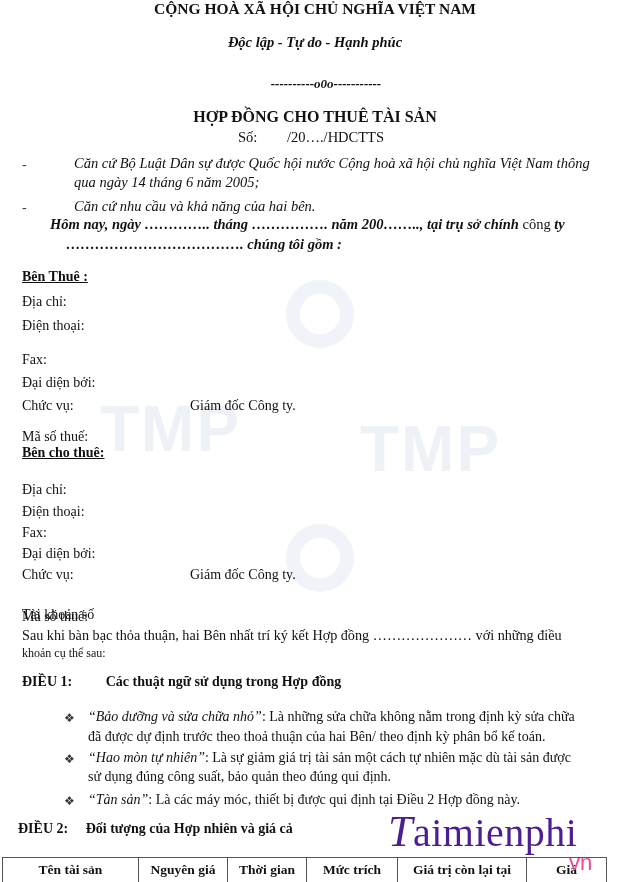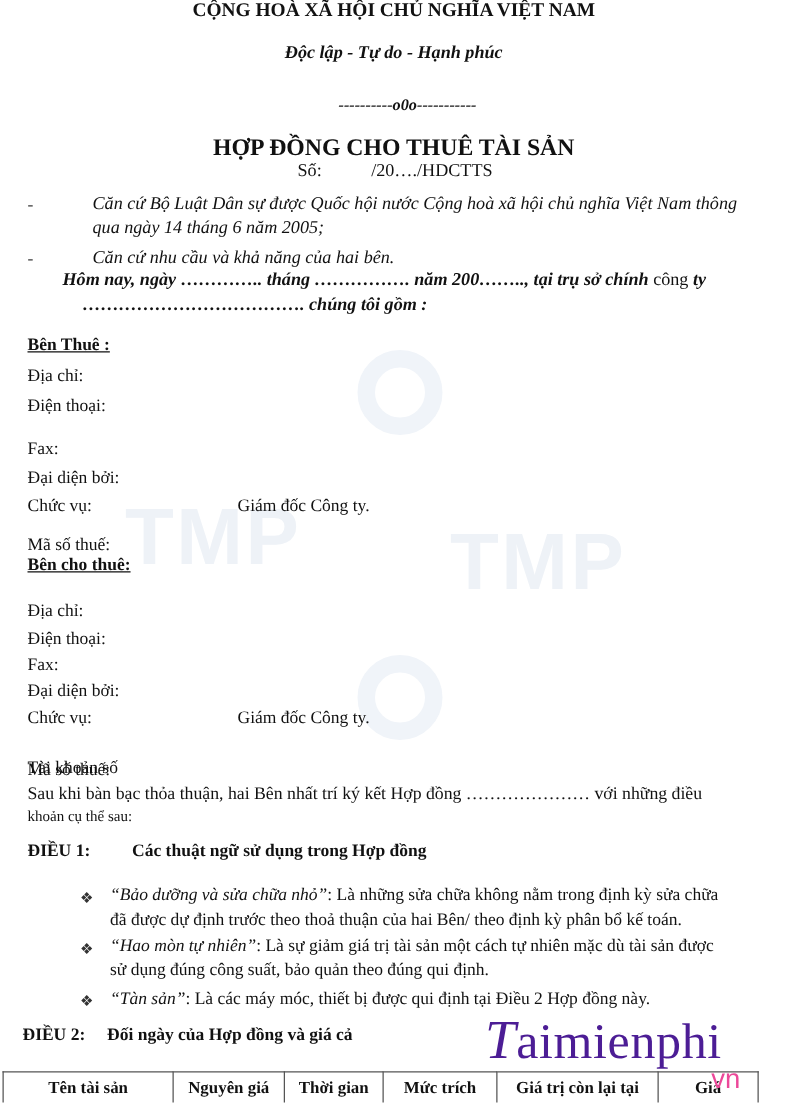--- a/index.html
+++ b/index.html
@@ -45,24 +45,24 @@
 <body>
 
 <div class="wm-circle" style="left:286px;top:280px;width:40px;height:40px;"></div>
 <div class="wm-circle" style="left:286px;top:524px;width:40px;height:40px;"></div>
 <div class="wm" style="left:100px;top:392px;">TMP</div>
 <div class="wm" style="left:360px;top:412px;">TMP</div>
 
 <div class="abs center bold" style="top:0px;font-size:15.5px;">CỘNG HOÀ XÃ HỘI CHỦ NGHĨA VIỆT NAM</div>
 <div class="abs center bold ital" style="top:34px;font-size:14.5px;">Độc lập - Tự do - Hạnh phúc</div>
 <div class="abs center bold ital" style="top:76px;font-size:13px;padding-left:11px;">----------o0o-----------</div>
-<div class="abs center bold" style="top:108px;font-size:19px;">HỢP ĐỒNG CHO THUÊ TÀI SẢN</div>
+<div class="abs center bold" style="top:108px;font-size:16px;">HỢP ĐỒNG CHO THUÊ TÀI SẢN</div>
 <div class="abs" style="top:129px;left:238px;font-size:14.5px;">
   <span>Số:</span>
-  <span style="margin-left:36px;">/20…./HDCTTS</span>
+  <span style="margin-left:26px;">/20…./HDCTTS</span>
 </div>
 
 <div class="dash" style="top:157px;">-</div>
 <div class="abs ital" style="top:155px;left:74px;font-size:14.5px;">Căn cứ Bộ Luật Dân sự được Quốc hội nước Cộng hoà xã hội chủ nghĩa Việt Nam thông</div>
 <div class="abs ital" style="top:174px;left:74px;font-size:14.5px;">qua ngày 14 tháng 6 năm 2005;</div>
 <div class="dash" style="top:200px;">-</div>
 <div class="abs ital" style="top:198px;left:74px;font-size:14.5px;">Căn cứ nhu cầu và khả năng của hai bên.</div>
 <div class="abs" style="top:216px;left:50px;font-size:14.5px;">
   <span class="bold ital">Hôm nay, ngày ………….. tháng ……………. năm 200…….., tại trụ sở chính</span><span> công </span><span class="bold ital">ty</span>
 </div>
@@ -108,21 +108,21 @@
 <div class="abs" style="top:769px;left:88px;">sử dụng đúng công suất, bảo quản theo đúng qui định.</div>
 
 <div class="bullet" style="top:794px;">❖</div>
 <div class="abs" style="top:792px;left:88px;">
   <span class="ital">“Tàn sản”</span><span>: Là các máy móc, thiết bị được qui định tại Điều 2 Hợp đồng này.</span>
 </div>
 
 <div class="abs bold" style="top:821px;left:18px;">
   
   <span>ĐIỀU 2:</span>
-  <span style="margin-left:14px;">Đối ngày của Hợp đồng và giá cả</span>
+  <span style="margin-left:14px;">Đối tượng của Hợp nhiên và giá cả</span>
 </div>
 
 <table class="assets">
   <tbody>
       <tr>
     <th style="width:131px;">Tên tài sản</th>
     <th style="width:84px;">Nguyên giá</th>
     <th style="width:74px;">Thời gian</th>
     <th style="width:86px;">Mức trích</th>
     <th style="width:124px;">Giá trị còn lại tại</th>

